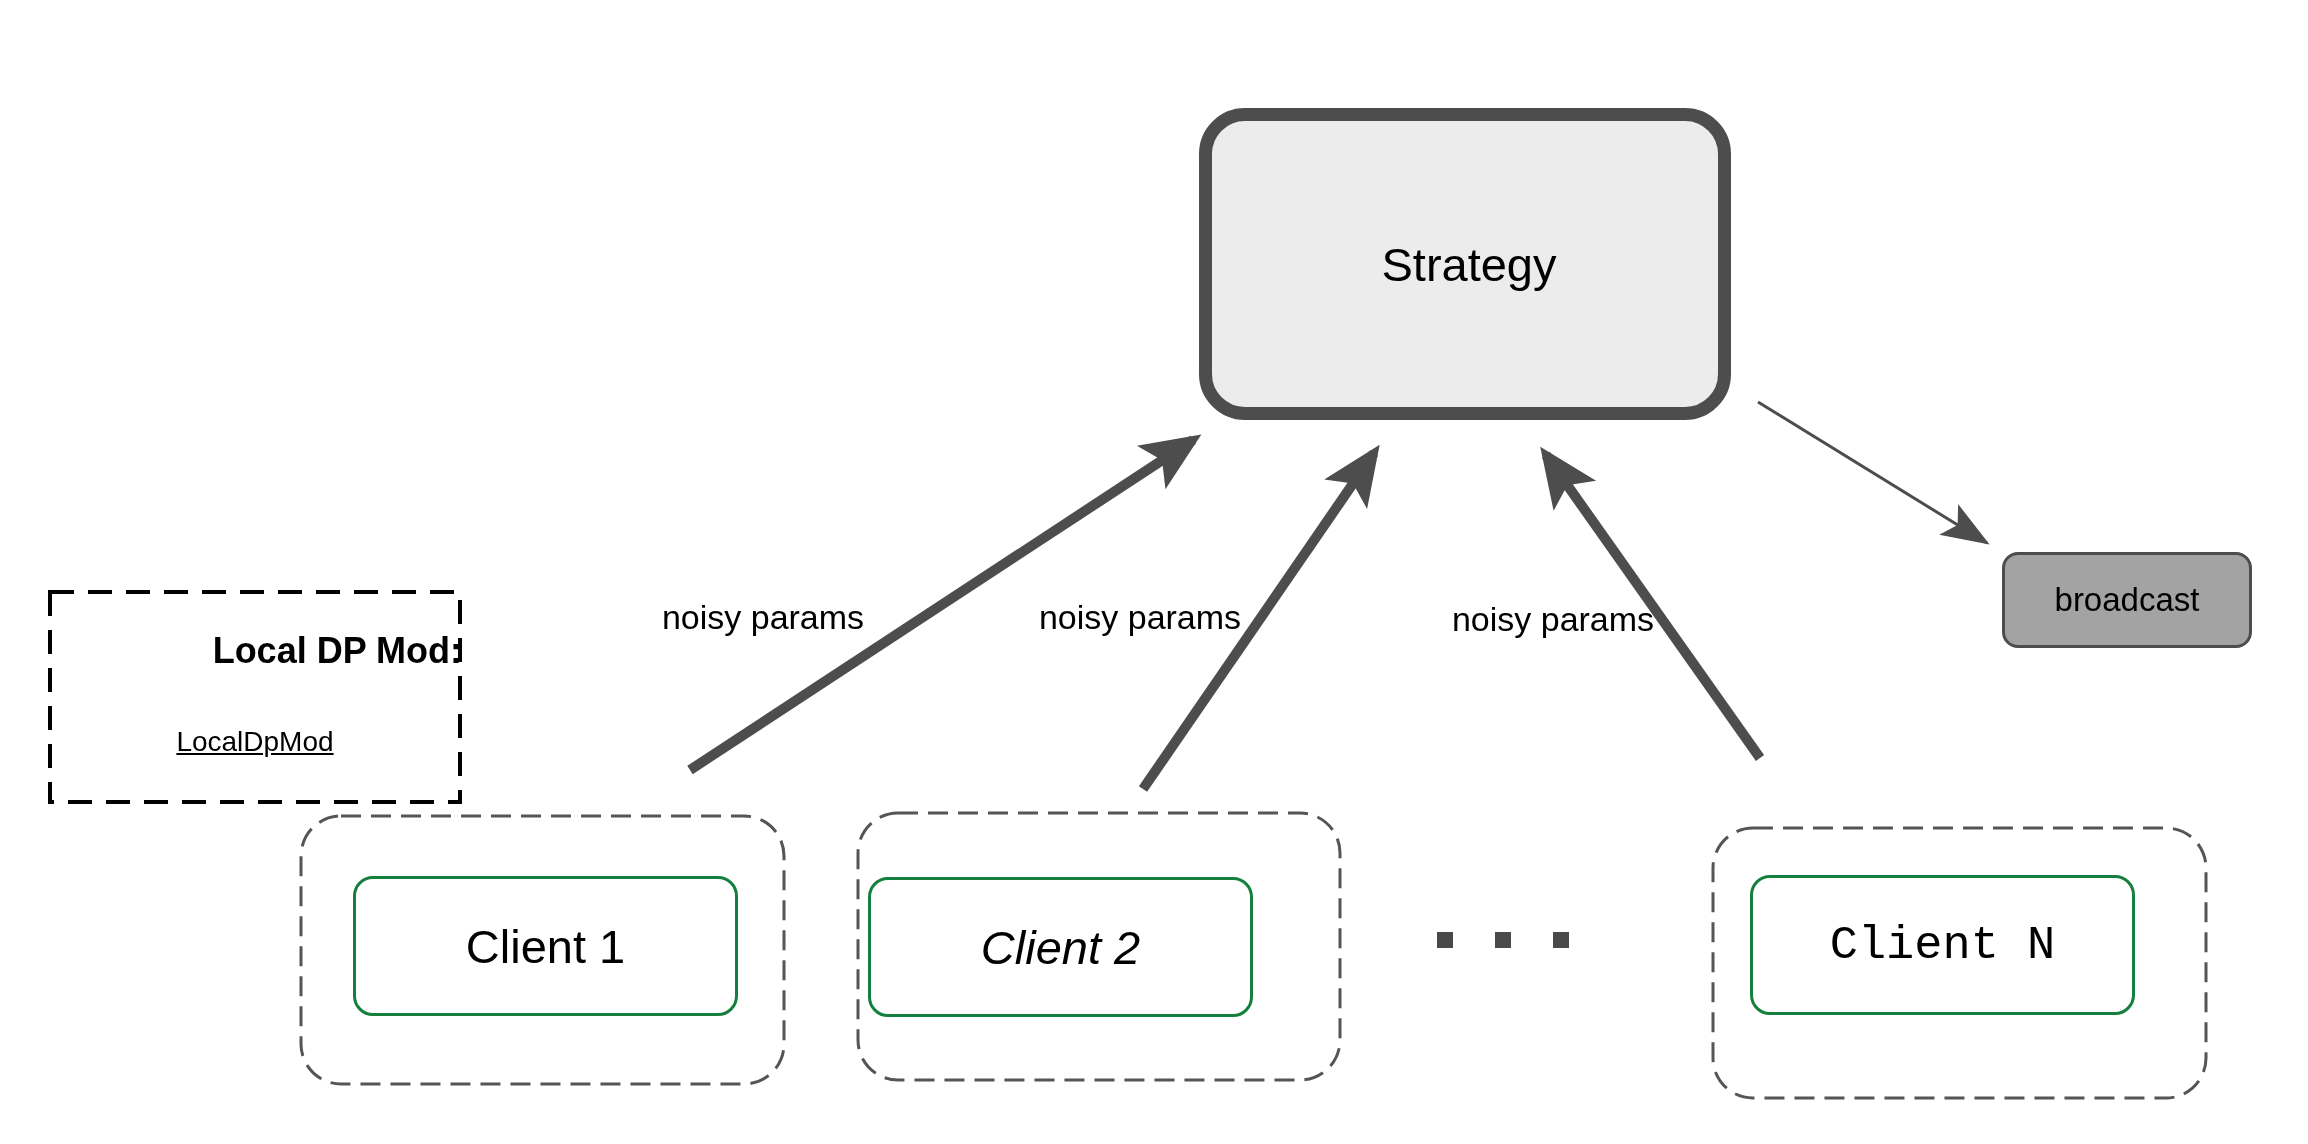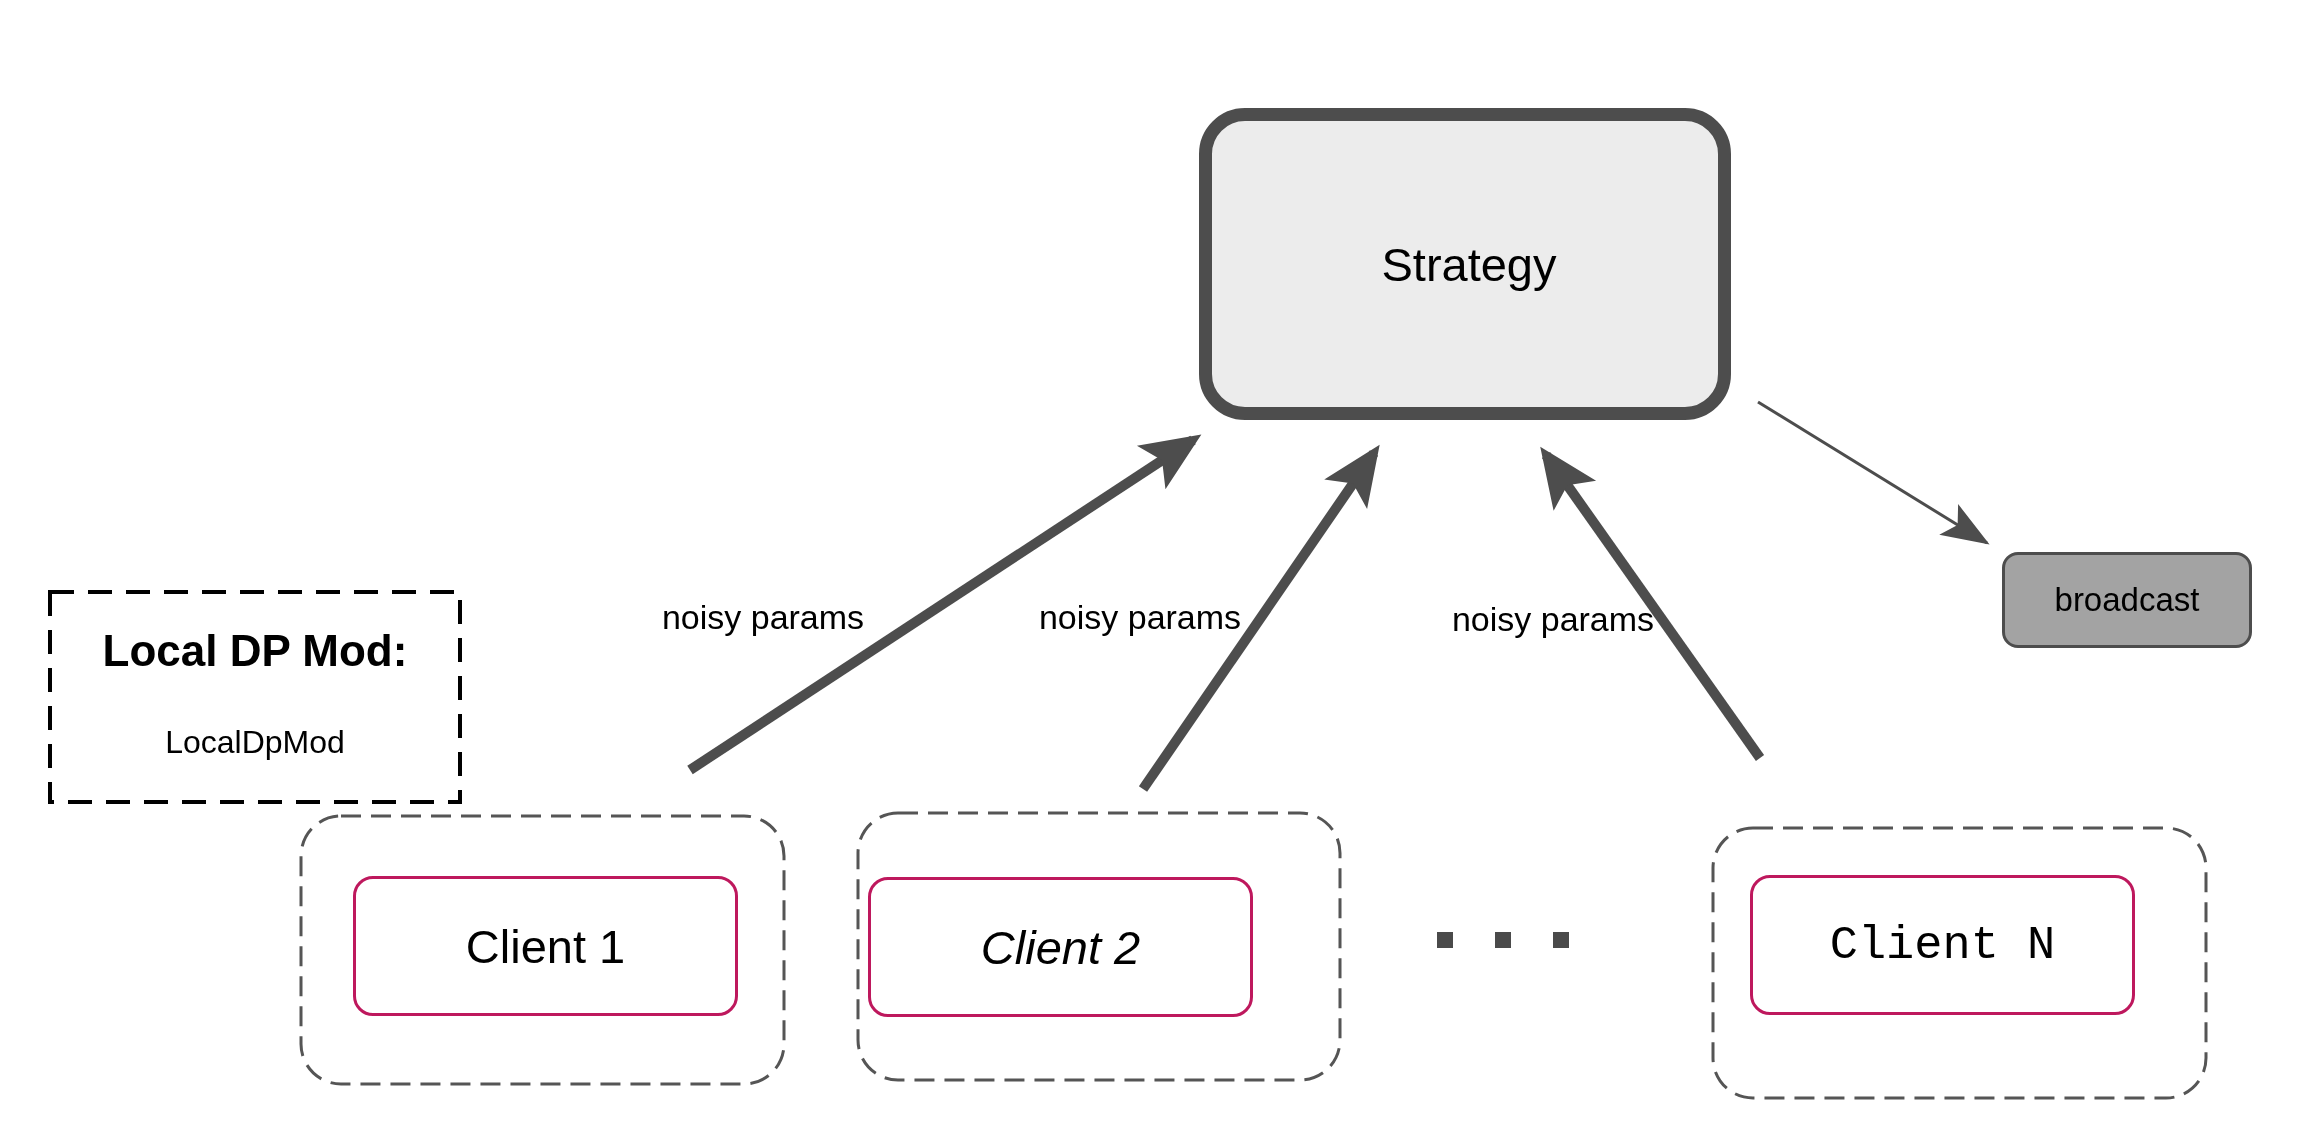--- a/index.html
+++ b/index.html
@@ -15,35 +15,35 @@
     font-size:47px;
     padding-left:8px;
   }
   #broadcast-box{
     left:2002px;top:552px;width:250px;height:96px;
     background:#a3a3a3;border:3px solid #4d4d4d;border-radius:16px;
     font-size:33px;
   }
   .client-box{
     width:385px;height:140px;background:#ffffff;
-    border:3px solid #be185d;border-radius:20px;font-size:47px;
+    border:3px solid #15803d;border-radius:20px;font-size:47px;
   }
   #client-1{left:353px;top:876px;}
   #client-2{left:868px;top:877px;font-style:italic;}
   #client-n{left:1750px;top:875px;font-family:Liberation Mono, monospace;}
   #dp-box{
     position:absolute;left:48px;top:590px;width:414px;height:213px;
   }
   #dp-title{
-    position:absolute;left:0;top:43px;width:100%;text-align:center;
-    font-size:44px;font-weight:bold;line-height:36px;
+    position:absolute;left:0;top:43px;width:100%;text-align:right;
+    font-size:36px;font-weight:bold;line-height:36px;
   }
   #dp-value{
     position:absolute;left:0;top:134px;width:100%;text-align:center;
-    font-size:32px;line-height:36px;
+    font-size:28px;line-height:36px;text-decoration:underline;
   }
   .arrow-label{
     position:absolute;font-size:34px;white-space:nowrap;
     transform:translate(-50%,-50%);
     margin-left:12px;
   }
   #arrow-label-1{left:751px;top:617px;}
   #arrow-label-2{left:1128px;top:617px;}
   #arrow-label-3{left:1541px;top:619px;}
   .dot{position:absolute;width:16px;height:16px;background:#4a4a4a;}

